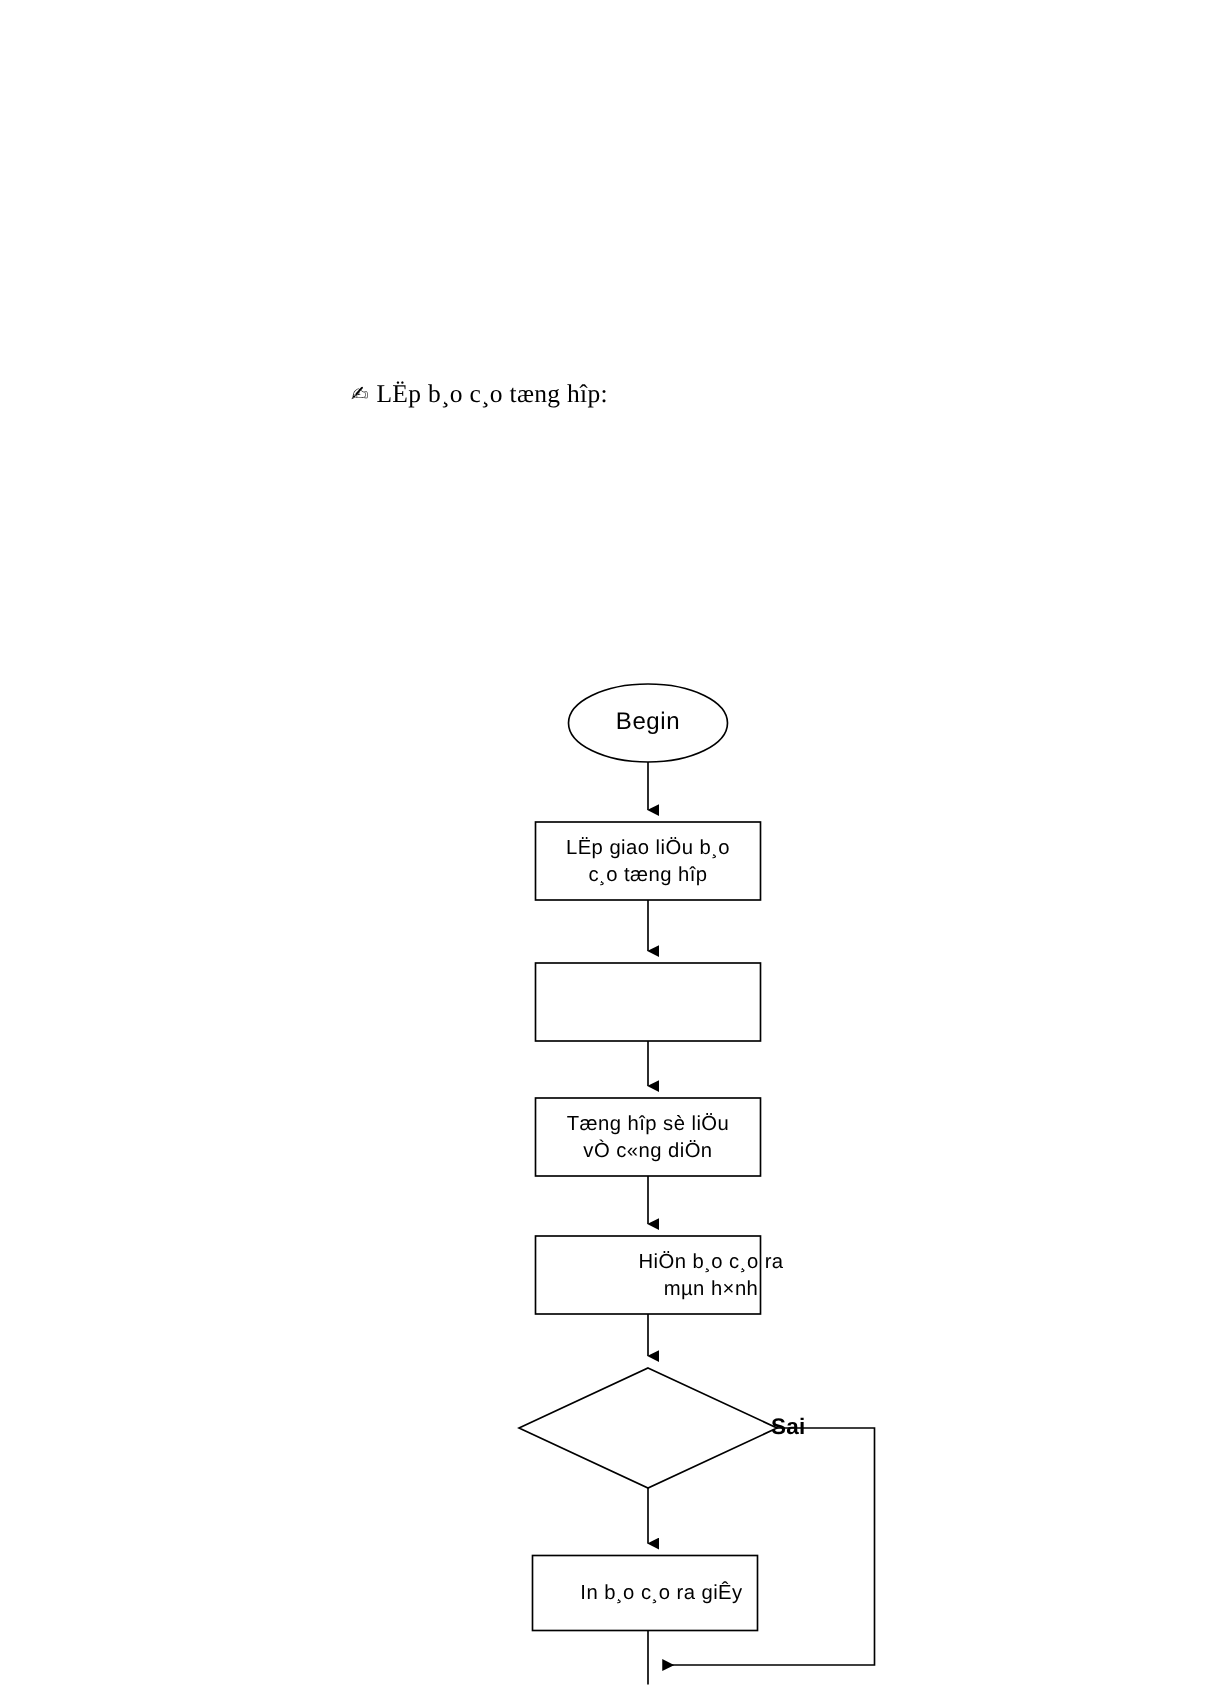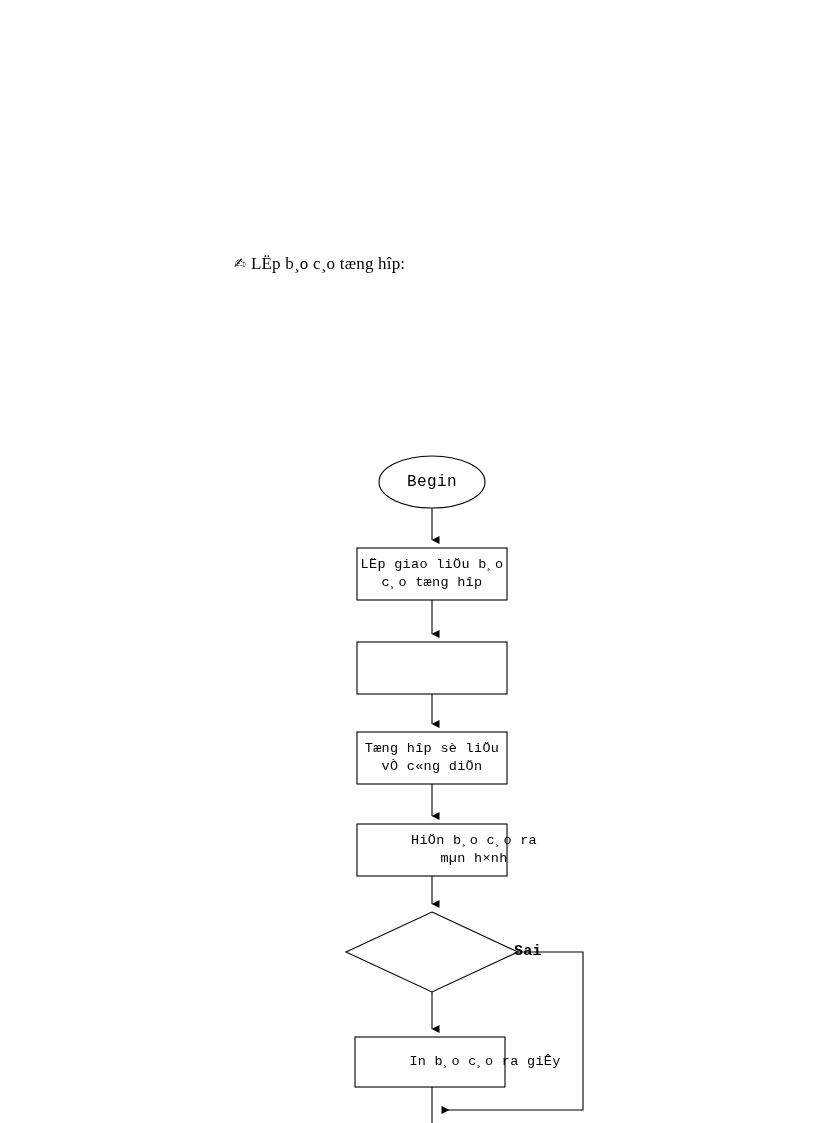--- a/index.html
+++ b/index.html
@@ -58,21 +58,21 @@
     height: 1123px;
   }
 
   
   .node-label {
     position: absolute;
     display: flex;
     align-items: center;
     justify-content: center;
     text-align: center;
-    font-family: Liberation Mono, monospace;
+    font-family: Liberation Sans, sans-serif;
     font-size: 13.5px;
     line-height: 18px;
     color: #000000;
     pointer-events: none;
     letter-spacing: 0.3px;
   }
   .node-label.begin {
     font-size: 16px;
     letter-spacing: 0.4px;
   }
@@ -156,17 +156,17 @@
   </div>
 
   <div class="node-label" style="left:357px; top:809px; width:150px; height:52px;padding-left:42px;">
     <div>
       <div>HiÖn b¸o c¸o ra</div>
       <div>mµn h×nh</div>
     </div>
   </div>
 
 
-  <div class="node-label" style="left:355px; top:1022px; width:172px; height:50px;padding-left:44px;">In b¸o c¸o ra giÊy</div>
+  <div class="node-label" style="left:355px; top:1022px; width:172px; height:50px;">In b¸o c¸o ra giÊy</div>
 
   <div class="node-label sai" style="left:514px; top:927px; width:60px; height:20px;">Sai</div>
 
 </div>
 
 </body></html>

